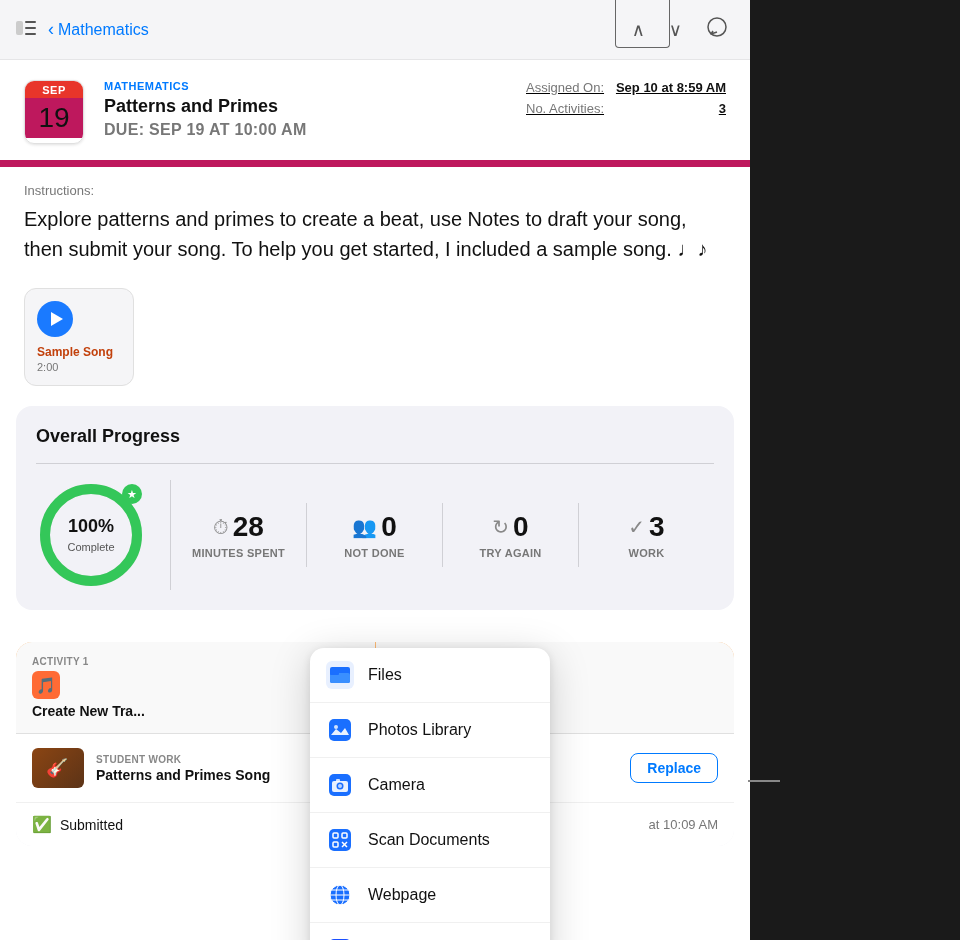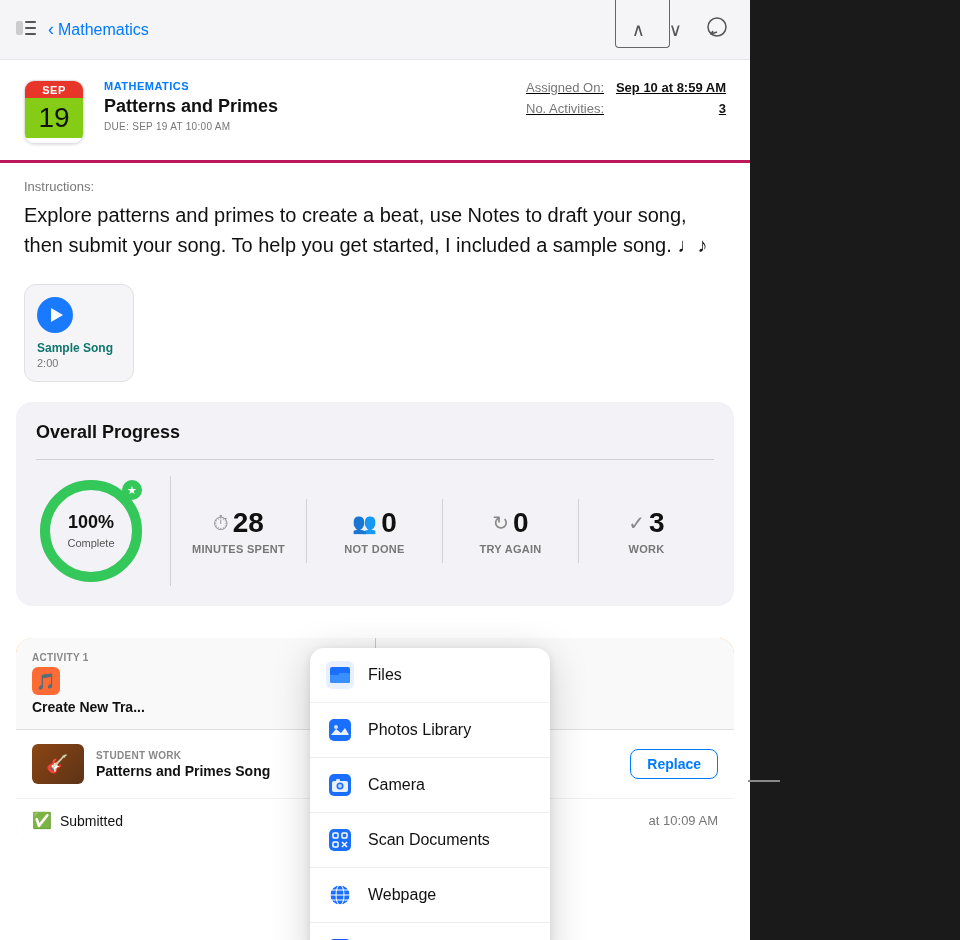--- a/index.html
+++ b/index.html
@@ -67,21 +67,21 @@
       flex: 1;
       overflow-y: auto;
       padding: 0;
     }
 
     
     .assignment-header {
       display: flex;
       padding: 20px 24px 16px;
       gap: 20px;
-      border-bottom: 3px solid #be185d;
+      border-bottom: 7px solid #be185d;
     }
     .calendar-icon {
       width: 60px;
       height: 64px;
       border-radius: 10px;
       border: 1.5px solid #e0e0e0;
       overflow: hidden;
       flex-shrink: 0;
       box-shadow: 0 1px 3px rgba(0,0,0,0.12);
     }
@@ -89,21 +89,21 @@
       background: #e8352a;
       color: white;
       text-align: center;
       font-size: 11px;
       font-weight: 600;
       padding: 3px 0 2px;
       letter-spacing: 0.5px;
       text-transform: uppercase;
     }
     .cal-day {
-      background: #84cc16;
+      background: #be185d;
       text-align: center;
       font-size: 28px;
       font-weight: 300;
       color: #111;
       padding: 4px 0;
     }
     .assignment-info { flex: 1; }
     .subject-label {
       color: #007aff;
       font-size: 11px;
@@ -112,23 +112,23 @@
       text-transform: uppercase;
       margin-bottom: 4px;
     }
     .assignment-title {
       font-size: 18px;
       font-weight: 700;
       color: #111;
       margin-bottom: 4px;
     }
     .due-date {
-      font-size: 10px;
+      font-size: 16px;
       color: #777;
-      font-weight: 400;
+      font-weight: 700;
       letter-spacing: 0.3px;
     }
     .assignment-meta {
       display: flex;
       flex-direction: column;
       align-items: flex-end;
       gap: 6px;
       min-width: 200px;
     }
     .meta-row {
@@ -182,21 +182,21 @@
       width: 0;
       height: 0;
       border-top: 7px solid transparent;
       border-bottom: 7px solid transparent;
       border-left: 12px solid white;
       margin-left: 3px;
     }
     .media-title {
       font-size: 12px;
       font-weight: 600;
-      color: #0f766e;
+      color: #c2410c;
       margin-bottom: 2px;
     }
     .media-duration {
       font-size: 11px;
       color: #777;
     }
 
     
     .progress-section {
       margin: 0 16px 16px;

